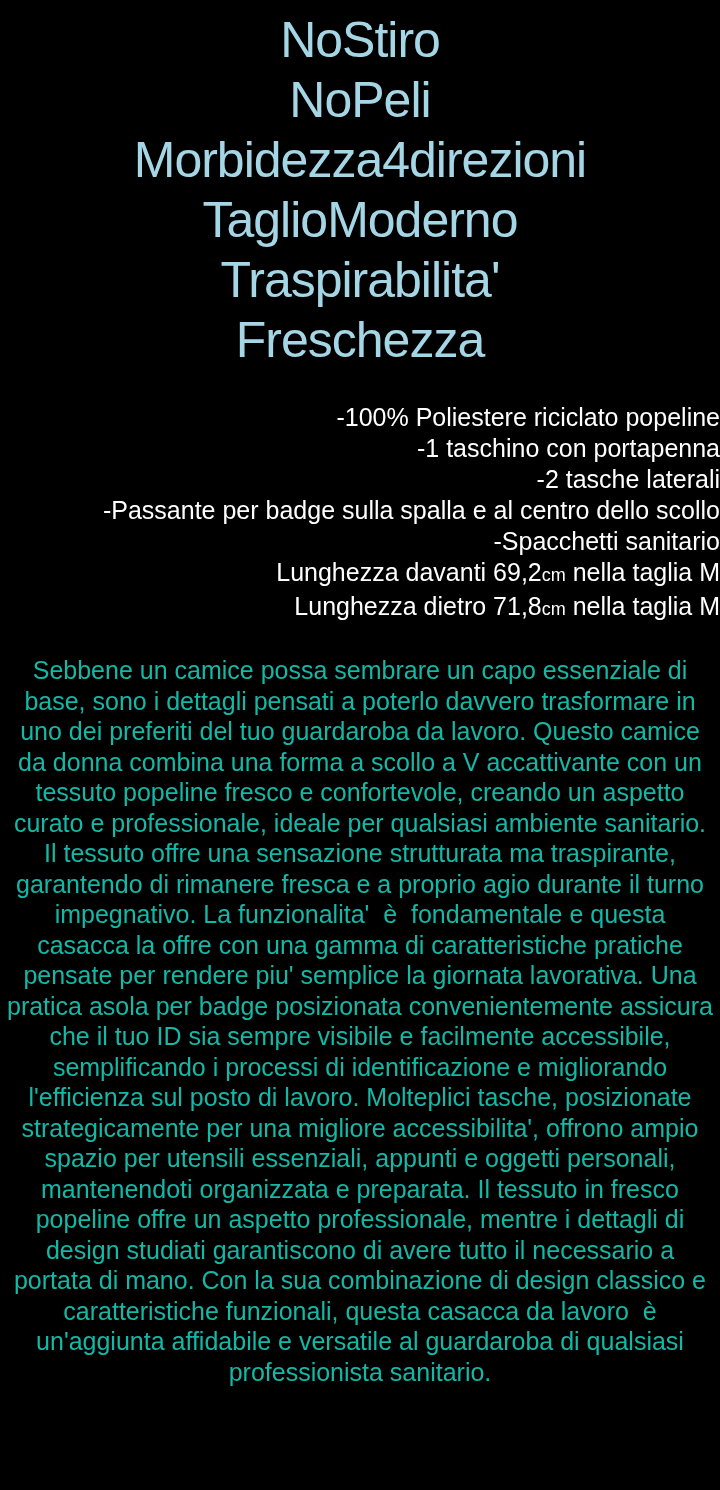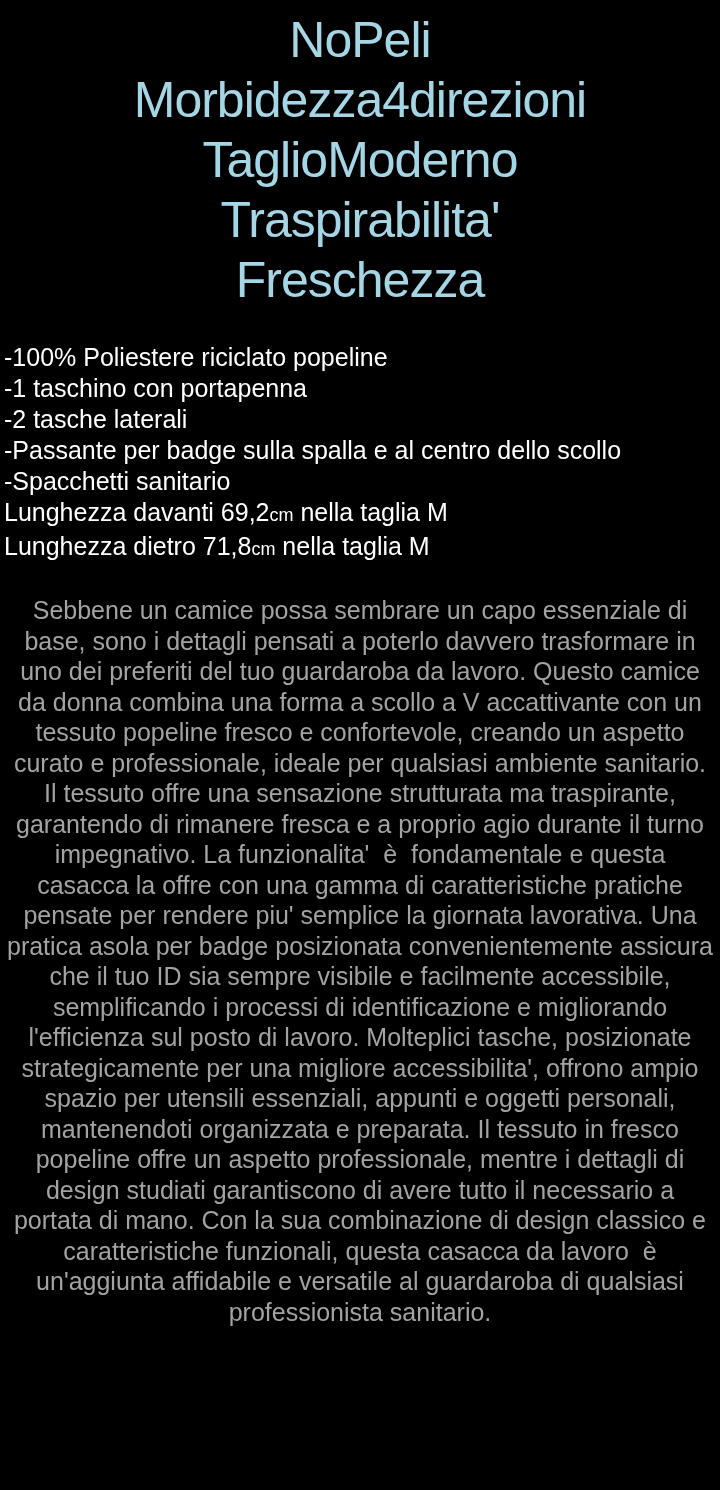--- a/index.html
+++ b/index.html
@@ -35,42 +35,44 @@
     padding-left: 4px;
     color: #ffffff;
     font-size: 25px;
     line-height: 31px;
     font-weight: 300;
     text-align: left;
   }
   .features .feature-item,
   .features .measurement-line {
     white-space: nowrap;
+    text-align: right;
   }
   .features .unit {
     font-size: 0.72em;
   }
   
   .description {
     margin-top: 30px;
     padding: 0 6px;
-    color: #a3a3a3;
+    color: #14b8a6;
     font-size: 25px;
     line-height: 30.5px;
     font-weight: 300;
     text-align: center;
     white-space: pre-wrap;
   }
 </style>
 </head>
 <body>
 
 <div class="page">
 
   <div class="highlights">
+    <div class="headline-line">NoStiro</div>
     <div class="headline-line">NoPeli</div>
     <div class="headline-line">Morbidezza4direzioni</div>
     <div class="headline-line">TaglioModerno</div>
     <div class="headline-line">Traspirabilita'</div>
     <div class="headline-line">Freschezza</div>
   </div>
 
   <div class="features">
     <div class="feature-item">-100% Poliestere riciclato popeline</div>
     <div class="feature-item">-1 taschino con portapenna</div>

